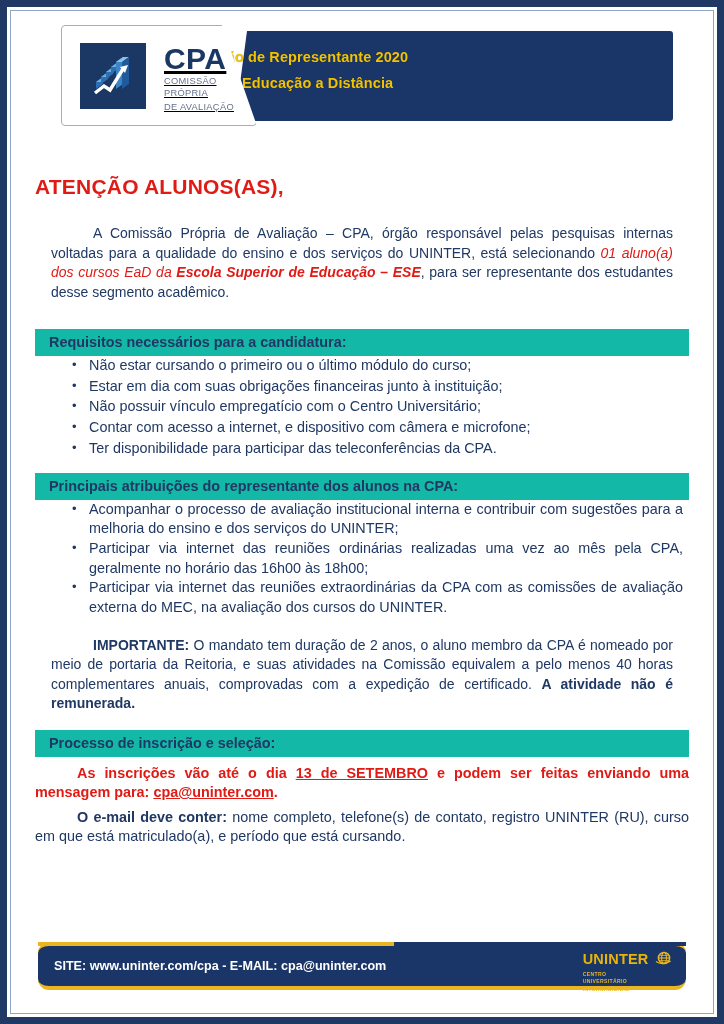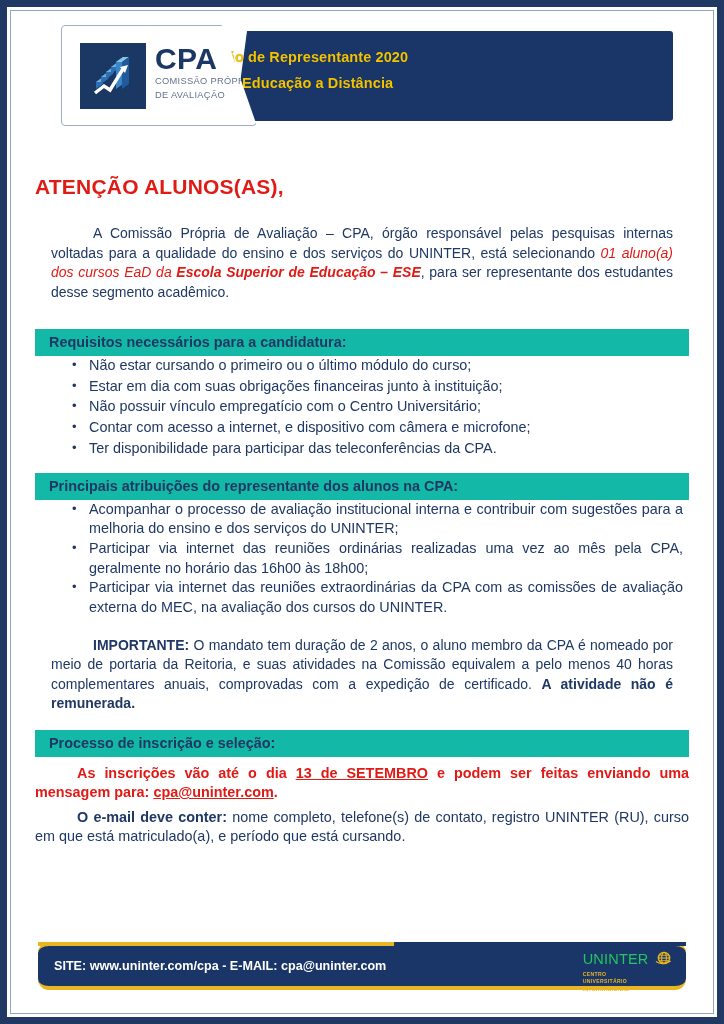--- a/index.html
+++ b/index.html
@@ -87,22 +87,23 @@
   }
   .logo-mark {
     width: 66px;
     height: 66px;
     background: #1B3763;
     position: relative;
     flex: none;
     overflow: hidden;
   }
   .logo-text {
-    margin-left: 9px;
+    margin-left: 18px;
     padding-top: 1px;
+    text-decoration: underline;
   }
   .logo-cpa {
     color: #1B3763;
     font-weight: bold;
     font-size: 30px;
     line-height: 29px;
     letter-spacing: 0.4px;
   }
   .logo-sub {
     color: #63718A;
@@ -246,22 +247,22 @@
     z-index: 2;
   }
   .footer-logo {
     position: absolute;
     right: 14px;
     top: 4px;
     z-index: 2;
     text-align: left;
   }
   .uninter-word {
-    color: #22c55e;
-    font-weight: normal;
+    color: #eab308;
+    font-weight: bold;
     font-size: 14.5px;
     letter-spacing: 0.2px;
     line-height: 15px;
     display: inline-block;
   }
   .uninter-sub {
     color: #E9B622;
     font-size: 5.1px;
     line-height: 6.3px;
     letter-spacing: 0.35px;

